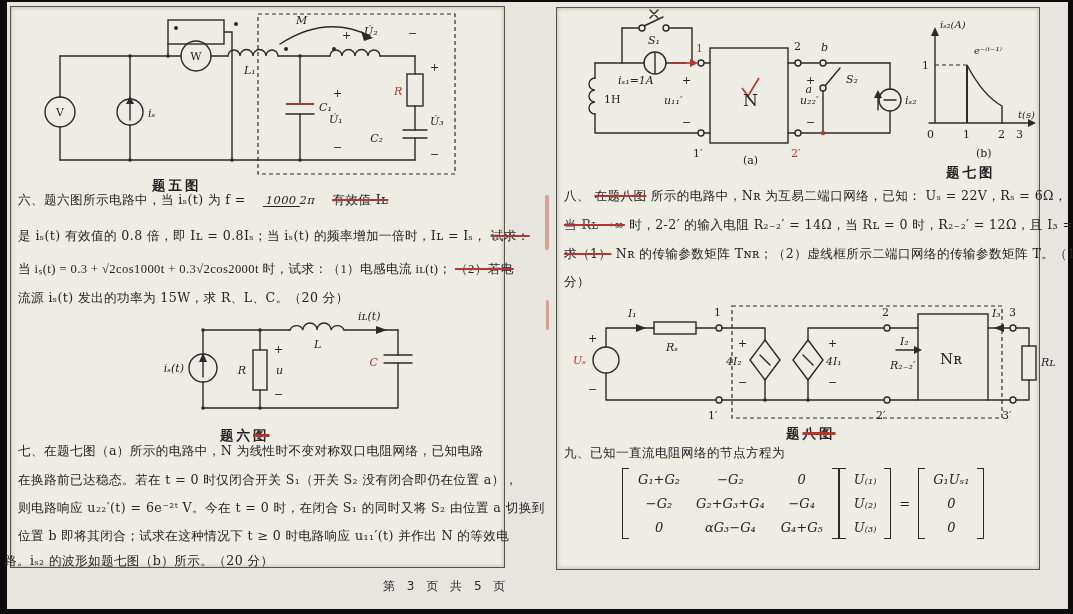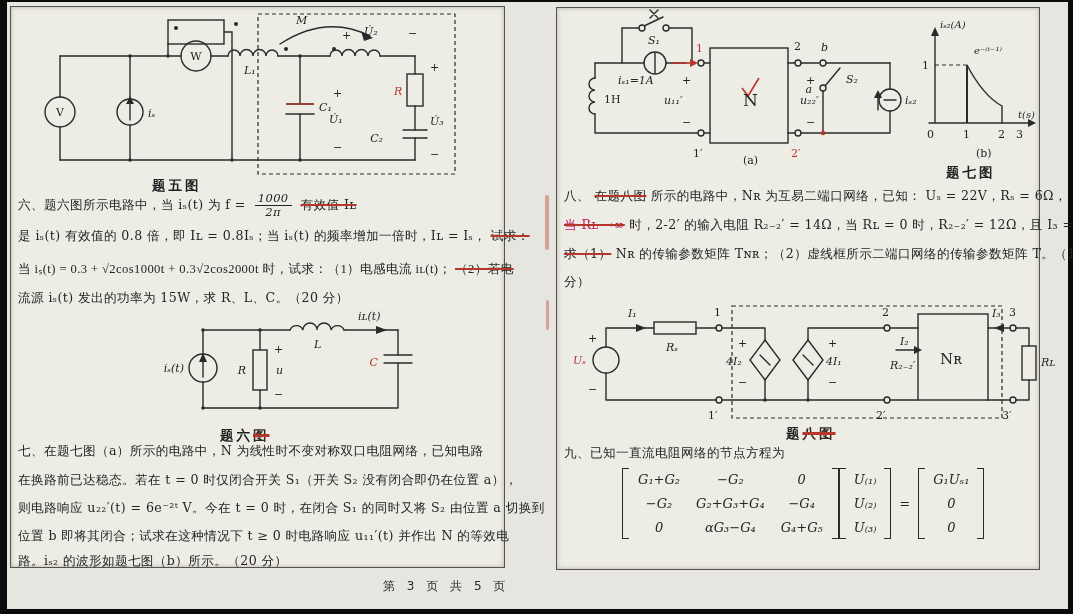--- a/index.html
+++ b/index.html
@@ -4,23 +4,23 @@
 <style>
   html,body{margin:0;padding:0;background:#b8b7b2;}
   .scan{position:relative;width:1073px;height:614px;background:#e6e5df;overflow:hidden;
         font-family:"DejaVu Serif", serif;color:#222;}
   .frame{position:absolute;background:#0b0b0b;}
   .page{position:absolute;border:1px solid #55534b;background:#edece5;
         box-shadow:0 0 4px rgba(120,118,110,.5) inset;}
   .tline{position:absolute;font-size:12.6px;letter-spacing:.4px;white-space:nowrap;color:#242424;}
   .tline .seg{display:inline;}
   .rmark{text-decoration:line-through;text-decoration-color:#b5362a;text-decoration-thickness:2px;}
-  .rtext{color:#be185d;text-align:center;}
-  .l1flex{display:flex;align-items:center;gap:9px;}
-  .frac{display:inline-flex;flex-direction:column;text-align:center;font-size:11.5px;
+  .rtext{color:#404040;text-align:center;}
+  .l1flex{display:flex;align-items:center;gap:17px;}
+  .frac{display:inline-flex;flex-direction:row;text-align:center;font-size:11.5px;
         font-style:italic;line-height:1.1;vertical-align:middle;}
   .frac .num{border-bottom:1px solid #242424;padding:0 3px;display:block;}
   .cap{position:absolute;font-size:13.5px;font-weight:bold;letter-spacing:3px;
        font-family:"DejaVu Sans", sans-serif;color:#1e1e1e;white-space:nowrap;}
   .cap .redpart{color:#33271f;text-decoration:line-through;text-decoration-color:#b5362a;
        text-decoration-thickness:2.5px;}
   .footer{position:absolute;font-size:12px;letter-spacing:4px;color:#2a2a2a;
        font-family:"DejaVu Sans", sans-serif;white-space:nowrap;}
   .mx{position:absolute;display:flex;align-items:center;font-size:13px;font-style:italic;
       font-family:"DejaVu Serif", serif;color:#242424;}
@@ -163,21 +163,21 @@
     <text x="230" y="58" class="it red" text-anchor="end">C</text>
   </svg>
   <div class="cap" style="left:220px;top:427px;">
     <span>题六</span><span class="redpart">图</span>
   </div>
 
   <div class="tline" style="left:18px;top:443px;"><span class="seg">七、在题七图（a）所示的电路中，N 为线性时不变对称双口电阻网络，已知电路</span></div>
   <div class="tline" style="left:18px;top:472px;"><span class="seg">在换路前已达稳态。若在 t = 0 时仅闭合开关 S₁（开关 S₂ 没有闭合即仍在位置 a），</span></div>
   <div class="tline" style="left:18px;top:500px;"><span class="seg">则电路响应 u₂₂′(t) = 6e⁻²ᵗ V。今在 t = 0 时，在闭合 S₁ 的同时又将 S₂ 由位置 a 切换到</span></div>
   <div class="tline" style="left:18px;top:528px;"><span class="seg">位置 b 即将其闭合；试求在这种情况下 t ≥ 0 时电路响应 u₁₁′(t) 并作出 N 的等效电</span></div>
-  <div class="tline" style="left:18px;top:553px;text-align:right;"><span class="seg">路。iₛ₂ 的波形如题七图（b）所示。（20 分）</span></div>
+  <div class="tline" style="left:4px;top:553px;text-align:right;"><span class="seg">路。iₛ₂ 的波形如题七图（b）所示。（20 分）</span></div>
 
   <div class="footer" style="left:383px;top:578px;">第 3 页 共 5 页</div>
 
   <svg style="left:560px;top:8px;" width="480" height="162" viewBox="0 0 480 162">
     <g class="wire">
       <path d="M35,55 V70 M35,106 V125 M35,125 H138"></path>
       <path d="M35,70 a6,6 0 0 0 0,12 a6,6 0 0 0 0,12 a6,6 0 0 0 0,12"></path>
       <path d="M35,55 H84 M106,55 H126"></path>
       <path d="M62,55 V20 H79 M109,20 H132 M132,20 V55"></path>
       <path d="M84,18 L103,9"></path>

